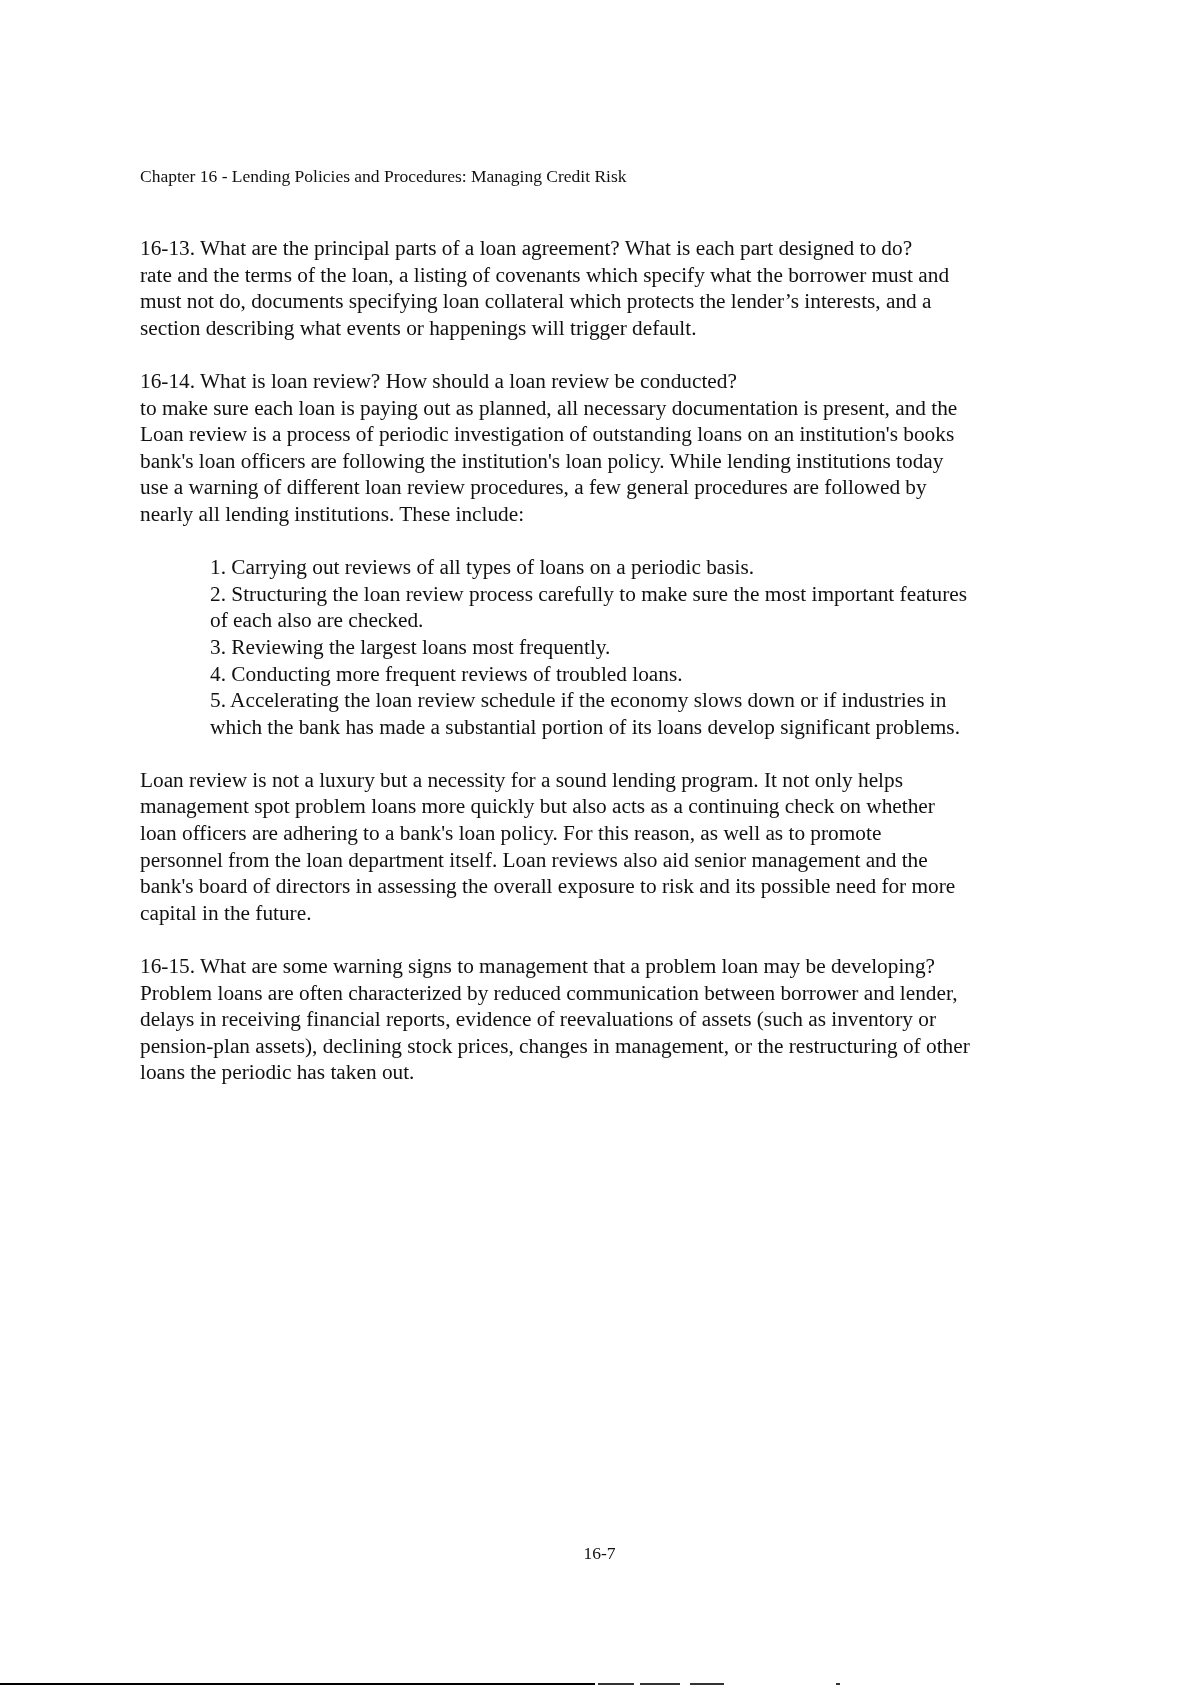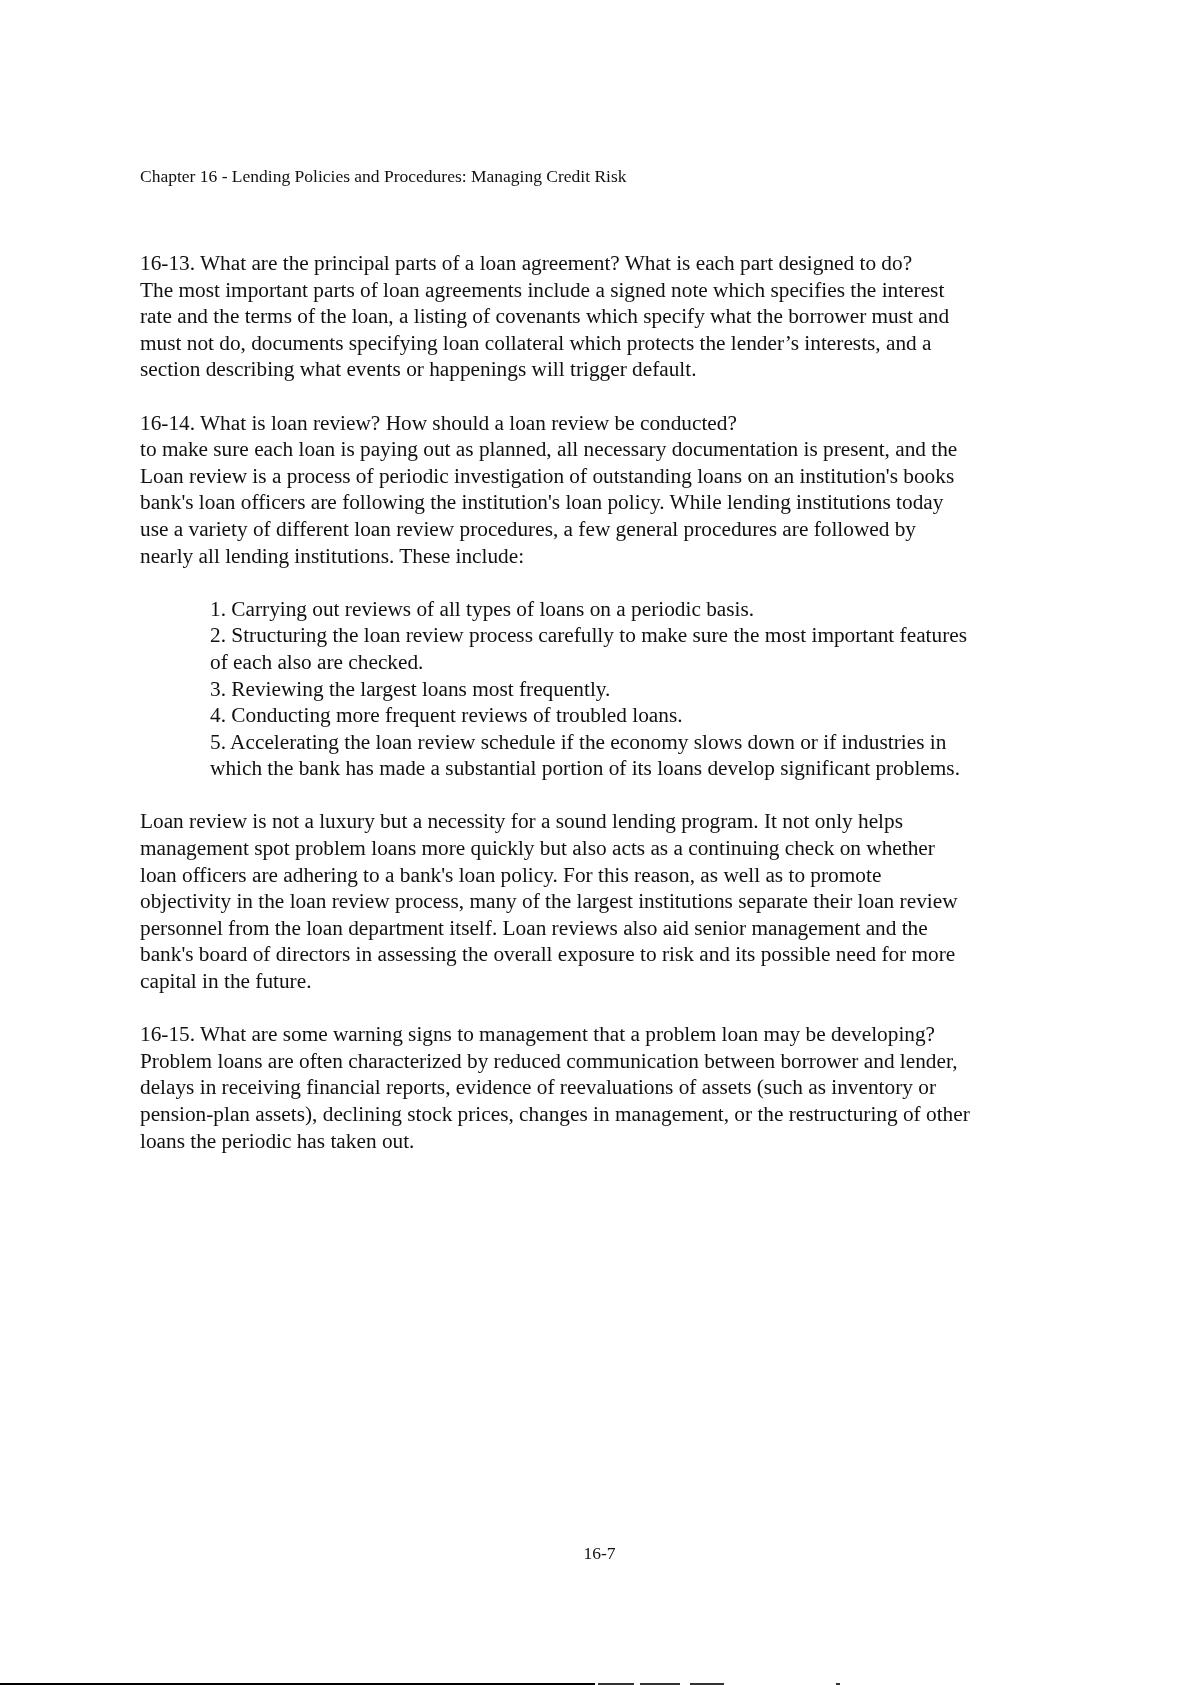--- a/index.html
+++ b/index.html
@@ -20,21 +20,21 @@
       left: 140px;
       top: 165px;
       font-size: 17.5px;
       line-height: 22px;
       white-space: nowrap;
       text-align: right;
     }
     .content {
       position: absolute;
       left: 140px;
-      top: 250px;
+      top: 235px;
       width: 940px;
       font-size: 21.3px;
       line-height: 26.6px;
     }
     .content p {
       margin: 0;
       white-space: nowrap;
     }
     .block { margin-bottom: 26.6px; }
     .question { margin-bottom: 26.6px; }
@@ -69,48 +69,46 @@
   </style>
 </head>
 <body>
 
 <div class="page-header">Chapter 16 - Lending Policies and Procedures: Managing Credit Risk</div>
 
 <div class="content">
 
   <p class="question">16-13.  What are the principal parts of a loan agreement? What is each part designed to do?</p>
   <div class="block">
-    <p>The most important parts of loan agreements include a signed note which specifies the interest</p>
     <p>rate and the terms of the loan, a listing of covenants which specify what the borrower must and</p>
     <p>must not do, documents specifying loan collateral which protects the lender’s interests, and a</p>
     <p>section describing what events or happenings will trigger default.</p>
   </div>
 
   <p class="question">16-14.  What is loan review? How should a loan review be conducted?</p>
   <div class="block">
     <p>to make sure each loan is paying out as planned, all necessary documentation is present, and the</p>
     <p>Loan review is a process of periodic investigation of outstanding loans on an institution's books</p>
     <p>bank's loan officers are following the institution's loan policy.  While lending institutions today</p>
-    <p>use a variety of different loan review procedures, a few general procedures are followed by</p>
+    <p>use a warning of different loan review procedures, a few general procedures are followed by</p>
     <p>nearly all lending institutions. These include:</p>
   </div>
   <div class="procedures">
     <p>1. Carrying out reviews of all types of loans on a periodic basis.</p>
     <p>2. Structuring the loan review process carefully to make sure the most important features</p>
     <p>of each also are checked.</p>
     <p>3. Reviewing the largest loans most frequently.</p>
     <p>4. Conducting more frequent reviews of troubled loans.</p>
     <p>5. Accelerating the loan review schedule if the economy slows down or if industries in</p>
     <p>which the bank has made a substantial portion of its loans develop significant problems.</p>
   </div>
   <div class="block">
     <p>Loan review is not a luxury but a necessity for a sound lending program.  It not only helps</p>
     <p>management spot problem loans more quickly but also acts as a continuing check on whether</p>
     <p>loan officers are adhering to a bank's loan policy.  For this reason, as well as to promote</p>
-    <p>objectivity in the loan review process, many of the largest institutions separate their loan review</p>
     <p>personnel from the loan department itself.  Loan reviews also aid senior management and the</p>
     <p>bank's board of directors in assessing the overall exposure to risk and its possible need for more</p>
     <p>capital in the future.</p>
   </div>
 
   <p class="question">16-15.  What are some warning signs to management that a problem loan may be developing?</p>
   <div class="block">
     <p>Problem loans are often characterized by reduced communication between borrower and lender,</p>
     <p>delays in receiving financial reports, evidence of reevaluations of assets (such as inventory or</p>
     <p>pension-plan assets), declining stock prices, changes in management, or the restructuring of other</p>

